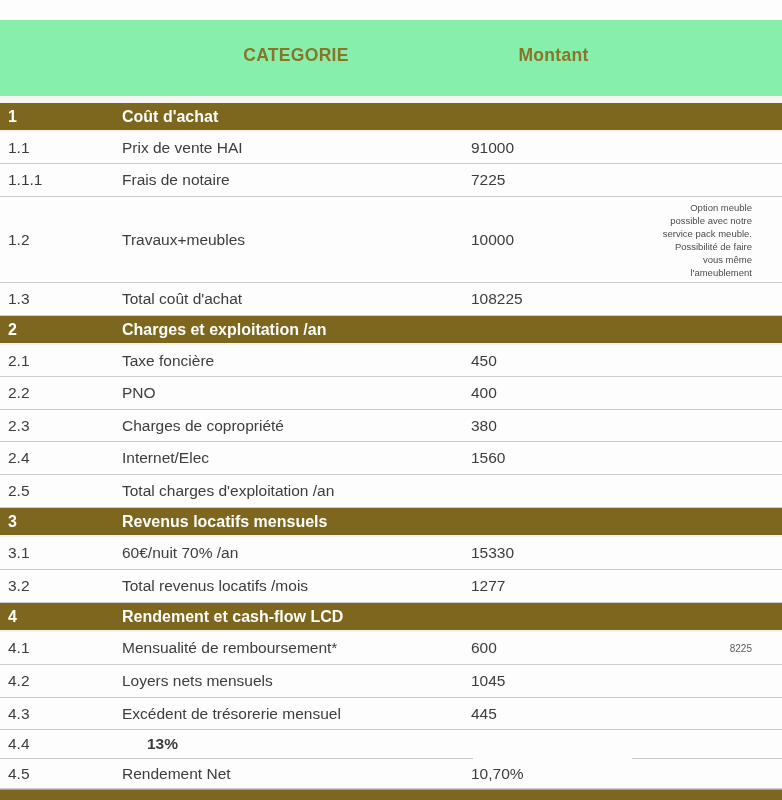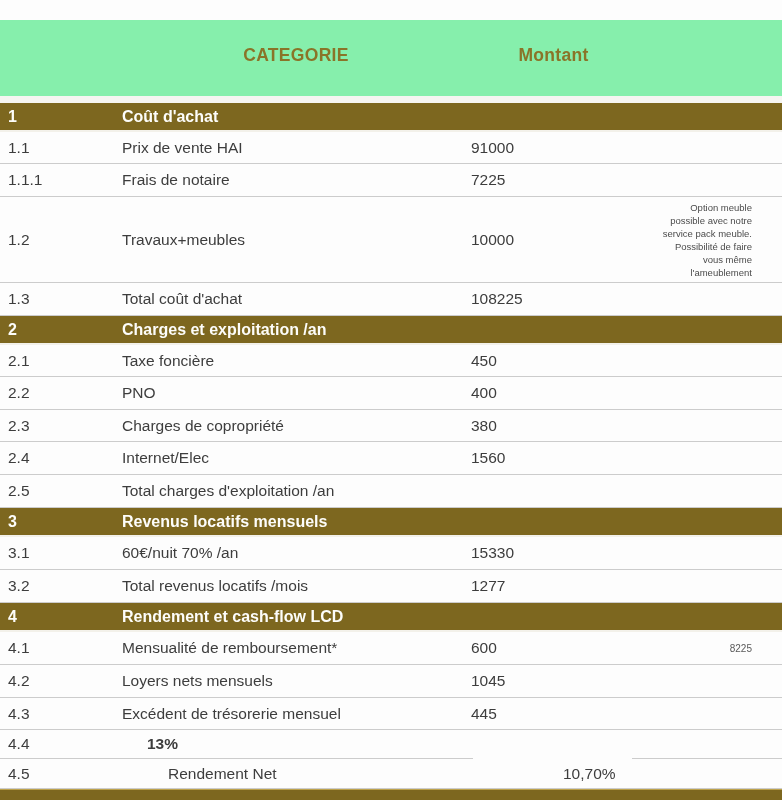--- a/index.html
+++ b/index.html
@@ -64,21 +64,21 @@
 
   .row {
     background: #fdfdfd;
     border-bottom: 1px solid #cccccc;
     font-size: 15.5px;
   }
   .row .num { padding-left: 8px; }
   .row .value { padding-left: 1px; }
 
   .h29 { height: 29px; }
-  .h30 { height: 30px; gap: 46px; }
+  .h30 { height: 30px; }
   .h32 { height: 32px; }
   .h33 { height: 33px; }
   .h86 { height: 86px; }
 
   .bold { font-weight: normal; }
   .bold-val .value { font-weight: bold; margin-left: 24px; }
 
   .note {
     font-size: 9.5px;
     line-height: 13px;

